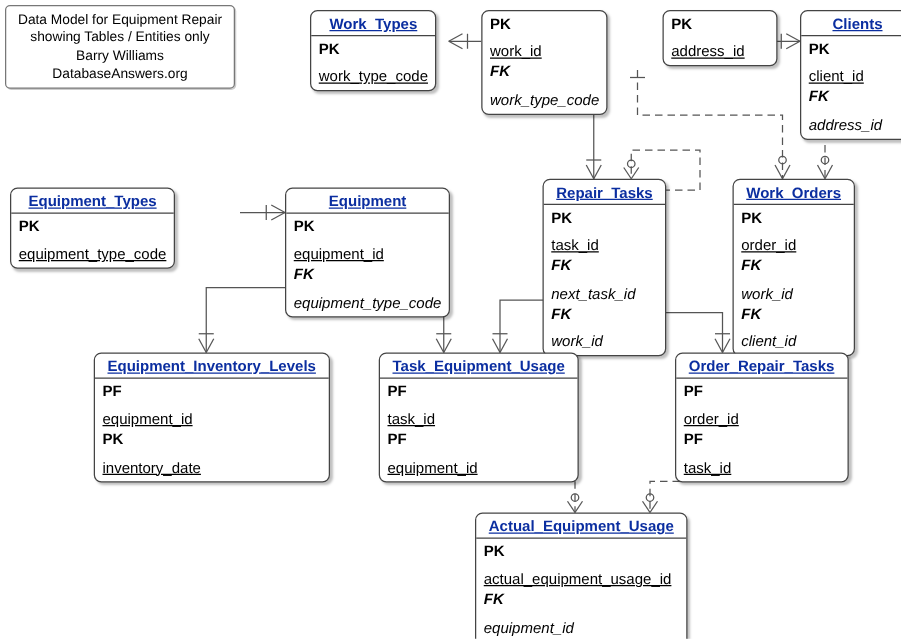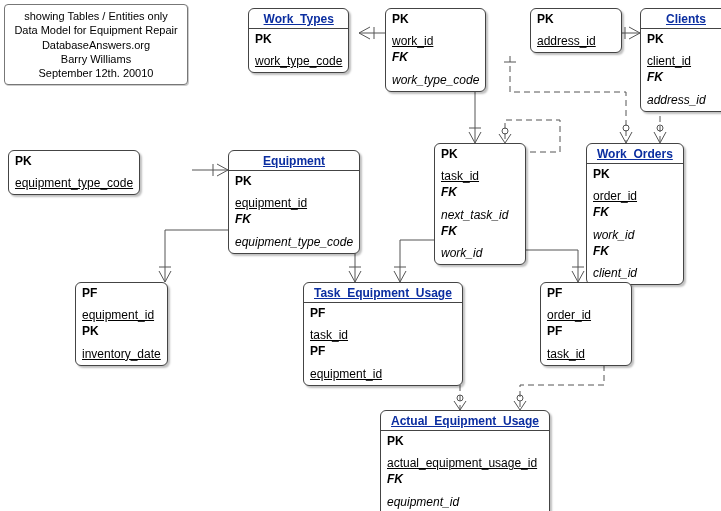--- a/index.html
+++ b/index.html
@@ -182,25 +182,24 @@
   <polyline class="dash" points="604,335 604,385 520,385 520,410"></polyline>
   <g class="crow">
       <circle cx="520" cy="398" r="3"></circle>
       <line x1="520" y1="410" x2="514" y2="401"></line>
       <line x1="520" y1="410" x2="526" y2="401"></line>
     </g>
   <line x1="598" y1="341" x2="610" y2="341"></line>
 </svg>
 
 <div class="info-box">
+  <div>Data Model for Equipment Repair</div>
   <div>showing Tables / Entities only</div>
-  <div>Data Model for Equipment Repair</div>
+  <div>Barry Williams</div>
   <div>DatabaseAnswers.org</div>
-  <div>Barry Williams</div>
-  <div>September 12th. 20010</div>
 </div>
 
 <div class="entity" style="left:248px;top:8px">
   <div class="title">Work_Types</div>
   <div class="attrs">
       <div class="row">
         <span class="key">PK</span>
         <span class="attr pk">work_type_code</span>
       </div>
     </div>
@@ -236,20 +235,21 @@
         <span class="attr pk">client_id</span>
       </div>
       <div class="row">
         <span class="key fk">FK</span>
         <span class="attr fk">address_id</span>
       </div>
     </div>
 </div>
 
 <div class="entity" style="left:8px;top:150px">
+  <div class="title">Equipment_Types</div>
   <div class="attrs">
       <div class="row">
         <span class="key">PK</span>
         <span class="attr pk">equipment_type_code</span>
       </div>
     </div>
 </div>
 
 <div class="entity" style="left:228px;top:150px">
   <div class="title">Equipment</div>
@@ -259,20 +259,21 @@
         <span class="attr pk">equipment_id</span>
       </div>
       <div class="row">
         <span class="key fk">FK</span>
         <span class="attr fk">equipment_type_code</span>
       </div>
     </div>
 </div>
 
 <div class="entity" style="left:434px;top:143px">
+  <div class="title">Repair_Tasks</div>
   <div class="attrs">
       <div class="row">
         <span class="key">PK</span>
         <span class="attr pk">task_id</span>
       </div>
       <div class="row">
         <span class="key fk">FK</span>
         <span class="attr fk">next_task_id</span>
       </div>
       <div class="row">
@@ -294,20 +295,21 @@
         <span class="attr fk">work_id</span>
       </div>
       <div class="row">
         <span class="key fk">FK</span>
         <span class="attr fk">client_id</span>
       </div>
     </div>
 </div>
 
 <div class="entity" style="left:75px;top:282px">
+  <div class="title">Equipment_Inventory_Levels</div>
   <div class="attrs">
       <div class="row">
         <span class="key">PF</span>
         <span class="attr pk">equipment_id</span>
       </div>
       <div class="row">
         <span class="key">PK</span>
         <span class="attr pk">inventory_date</span>
       </div>
     </div>
@@ -321,20 +323,21 @@
         <span class="attr pk">task_id</span>
       </div>
       <div class="row">
         <span class="key">PF</span>
         <span class="attr pk">equipment_id</span>
       </div>
     </div>
 </div>
 
 <div class="entity" style="left:540px;top:282px">
+  <div class="title">Order_Repair_Tasks</div>
   <div class="attrs">
       <div class="row">
         <span class="key">PF</span>
         <span class="attr pk">order_id</span>
       </div>
       <div class="row">
         <span class="key">PF</span>
         <span class="attr pk">task_id</span>
       </div>
     </div>

